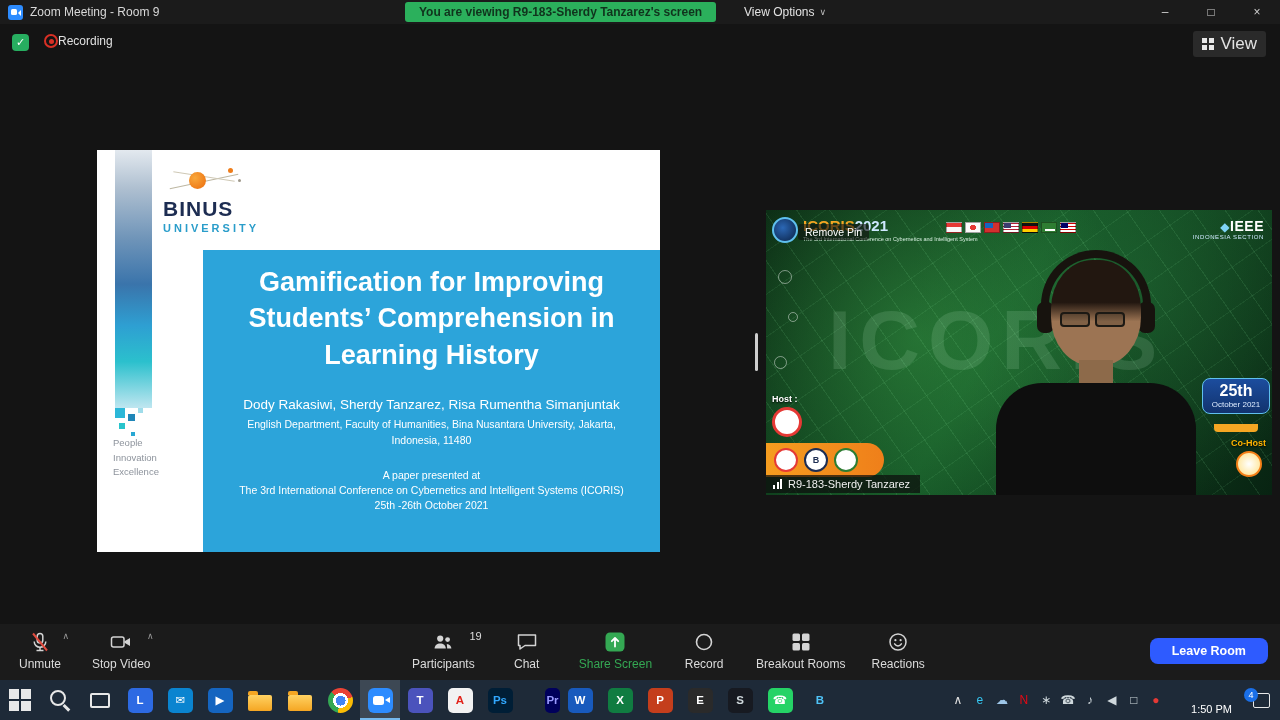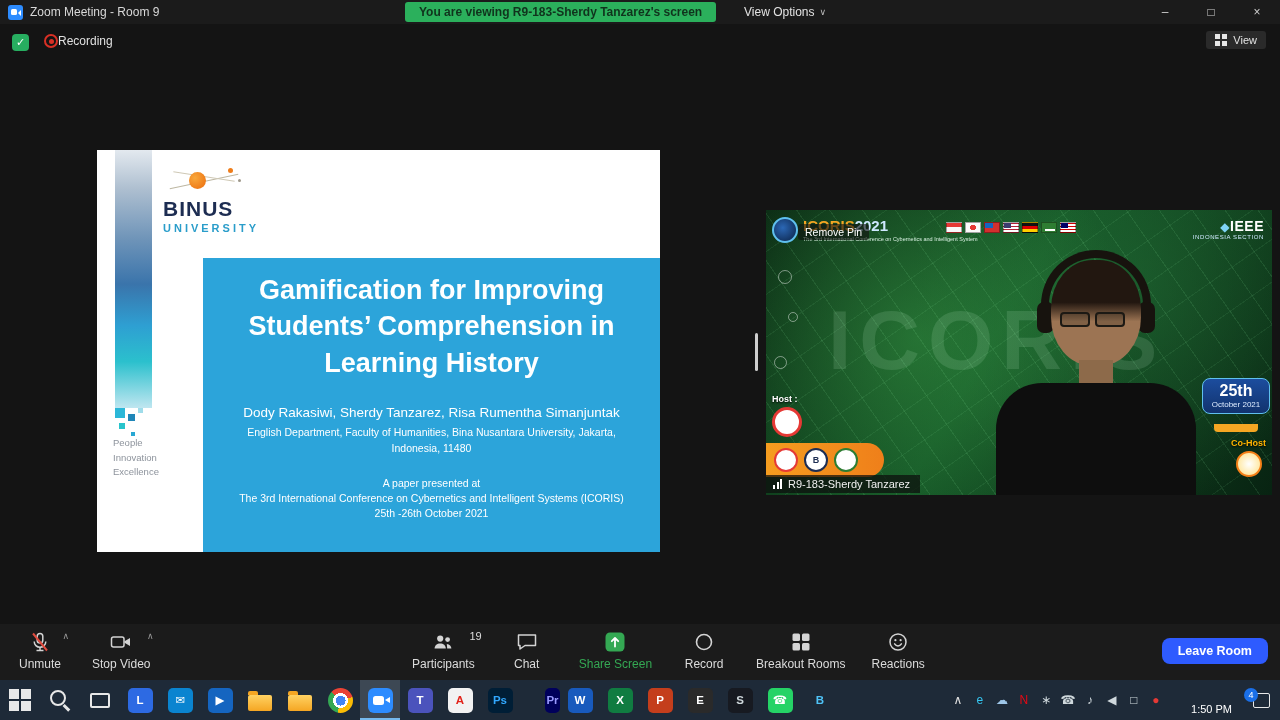--- a/index.html
+++ b/index.html
@@ -22,21 +22,21 @@
   .vo-chev{font-size:9px;color:#bdbdbd;}
   .win-controls{position:absolute;right:0;top:0;height:24px;display:flex;}
   .win-btn{width:46px;height:24px;display:flex;align-items:center;justify-content:center;color:#cfcfcf;font-size:12px;}
 
   
   .shield{position:absolute;left:12px;top:34px;width:17px;height:17px;border-radius:4px;background:#27ae60;
           color:#fff;font-size:11px;font-weight:700;display:flex;align-items:center;justify-content:center;}
   .recording{position:absolute;left:44px;top:34px;display:flex;align-items:center;color:#e0e0e0;font-size:12px;}
   .rec-dot{width:14px;height:14px;border:2px solid #d93025;border-radius:50%;position:relative;}
   .rec-dot::after{content:"";position:absolute;left:2.5px;top:2.5px;width:5px;height:5px;border-radius:50%;background:#d93025;}
-  .view-btn{position:absolute;right:14px;top:31px;display:flex;align-items:center;gap:6px;color:#e2e2e2;font-size:11px;
+  .view-btn{position:absolute;right:14px;top:31px;display:flex;align-items:center;gap:6px;color:#e2e2e2;font-size:17px;
           background:#2a2a2a;padding:3px 9px;border-radius:3px;}
   .mini-grid{width:12px;height:12px;background:
       linear-gradient(#e8e8e8,#e8e8e8) 0 0/5px 5px no-repeat,
       linear-gradient(#e8e8e8,#e8e8e8) 7px 0/5px 5px no-repeat,
       linear-gradient(#e8e8e8,#e8e8e8) 0 7px/5px 5px no-repeat,
       linear-gradient(#e8e8e8,#e8e8e8) 7px 7px/5px 5px no-repeat;}
 
   
   .slide{position:absolute;left:97px;top:150px;width:563px;height:402px;background:#fff;}
   .strip{position:absolute;left:18px;top:0;width:37px;height:258px;
@@ -52,21 +52,21 @@
   .logo-graphic{position:relative;width:70px;height:27px;margin-left:10px;}
   .lg-line{position:absolute;left:-4px;top:13px;width:70px;height:1px;background:#bdb7a2;transform:rotate(-12deg);}
   .lg-line2{position:absolute;left:0;top:8px;width:62px;height:1px;background:#cfc9b6;transform:rotate(9deg);}
   .lg-dot{position:absolute;left:16px;top:4px;width:17px;height:17px;border-radius:50%;
       background:radial-gradient(circle at 35% 35%, #f9a83c, #ef7d1a 70%);}
   .lg-d1{position:absolute;right:10px;top:0;width:5px;height:5px;border-radius:50%;background:#ef7d1a;}
   .lg-d2{position:absolute;right:2px;top:11px;width:3px;height:3px;border-radius:50%;background:#9e988a;}
   .brand{font-size:21px;font-weight:800;color:#1d2d52;letter-spacing:1px;margin-top:2px;}
   .brand-sub{font-size:11px;font-weight:700;color:#2a9dca;letter-spacing:3px;margin-top:1px;}
   .bluebox{position:absolute;left:106px;top:100px;right:0;bottom:0;background:#2ca4da;color:#fff;
-      text-align:center;padding:14px 16px 0;margin-top:8px;}
+      text-align:center;padding:14px 16px 0;}
   .s-title{font-size:27px;font-weight:700;line-height:1.35;margin:0 14px;}
   .s-authors{font-size:13.5px;margin-top:24px;}
   .s-aff{font-size:10.5px;line-height:1.5;margin-top:5px;}
   .s-pres{font-size:10.5px;margin-top:20px;}
   .s-conf{font-size:10.5px;margin-top:3px;}
   .s-dates{font-size:10.5px;margin-top:3px;}
 
   .resize-handle{position:absolute;left:755px;top:333px;width:3px;height:38px;background:#cfcfcf;border-radius:2px;}
 
   
@@ -145,21 +145,21 @@
   .toolbar{position:absolute;left:0;top:624px;width:1280px;height:56px;background:#1b1b1b;}
   .tg-left{position:absolute;left:14px;top:5px;display:flex;gap:26px;}
   .tg-center{position:absolute;left:412px;top:5px;display:flex;gap:26px;}
   .zbtn{position:relative;display:flex;flex-direction:column;align-items:center;gap:2px;min-width:52px;}
   .zicon{height:26px;display:flex;align-items:center;justify-content:center;}
   .zlabel{font-size:12px;color:#dcdcdc;white-space:nowrap;}
   .zbtn.active .zlabel{color:#34a853;}
   .chev{position:absolute;top:2px;right:-3px;color:#9a9a9a;font-size:9px;}
   .pcount{position:absolute;top:1px;right:-7px;color:#dcdcdc;font-size:11px;}
   .leave-btn{position:absolute;right:12px;top:14px;background:#2e5bff;color:#fff;font-size:12.5px;font-weight:600;
-      padding:6px 16px;border-radius:8px;}
+      padding:6px 22px;border-radius:8px;}
 
   
   .taskbar{position:absolute;left:0;top:680px;width:1280px;height:40px;background:#1e2a38;display:flex;align-items:center;}
   .tb-apps{display:flex;align-items:center;}
   .tb-slot{width:40px;height:40px;display:flex;align-items:center;justify-content:center;}
   .tb-slot.active{background:rgba(255,255,255,.14);box-shadow:inset 0 -2px 0 #76b9ed;}
   .tb-ic{width:25px;height:25px;border-radius:5px;display:flex;align-items:center;justify-content:center;
       font-size:11.5px;font-weight:700;}
   .ic-start{width:22px;height:22px;border-radius:0;background:
       linear-gradient(#e8e8e8,#e8e8e8) 0 0/10px 10px no-repeat,

